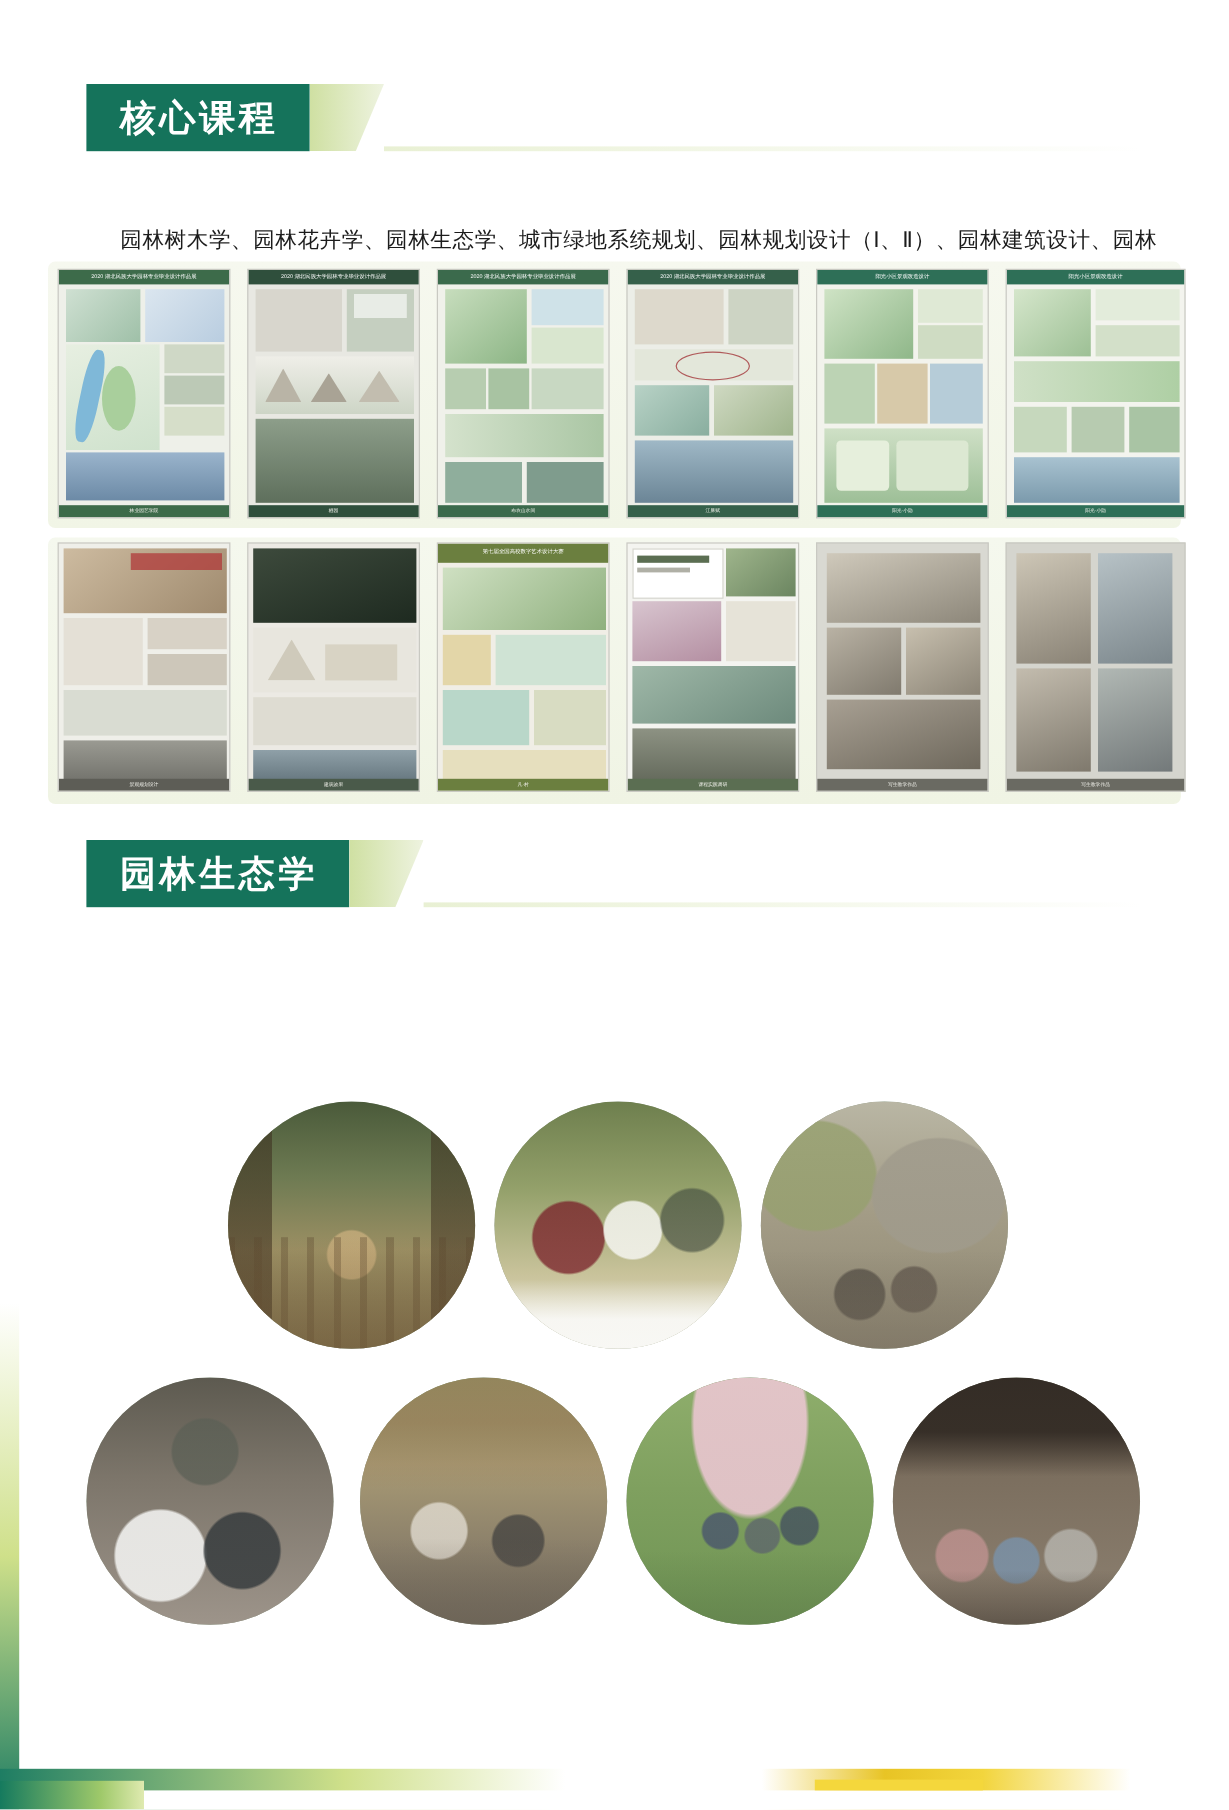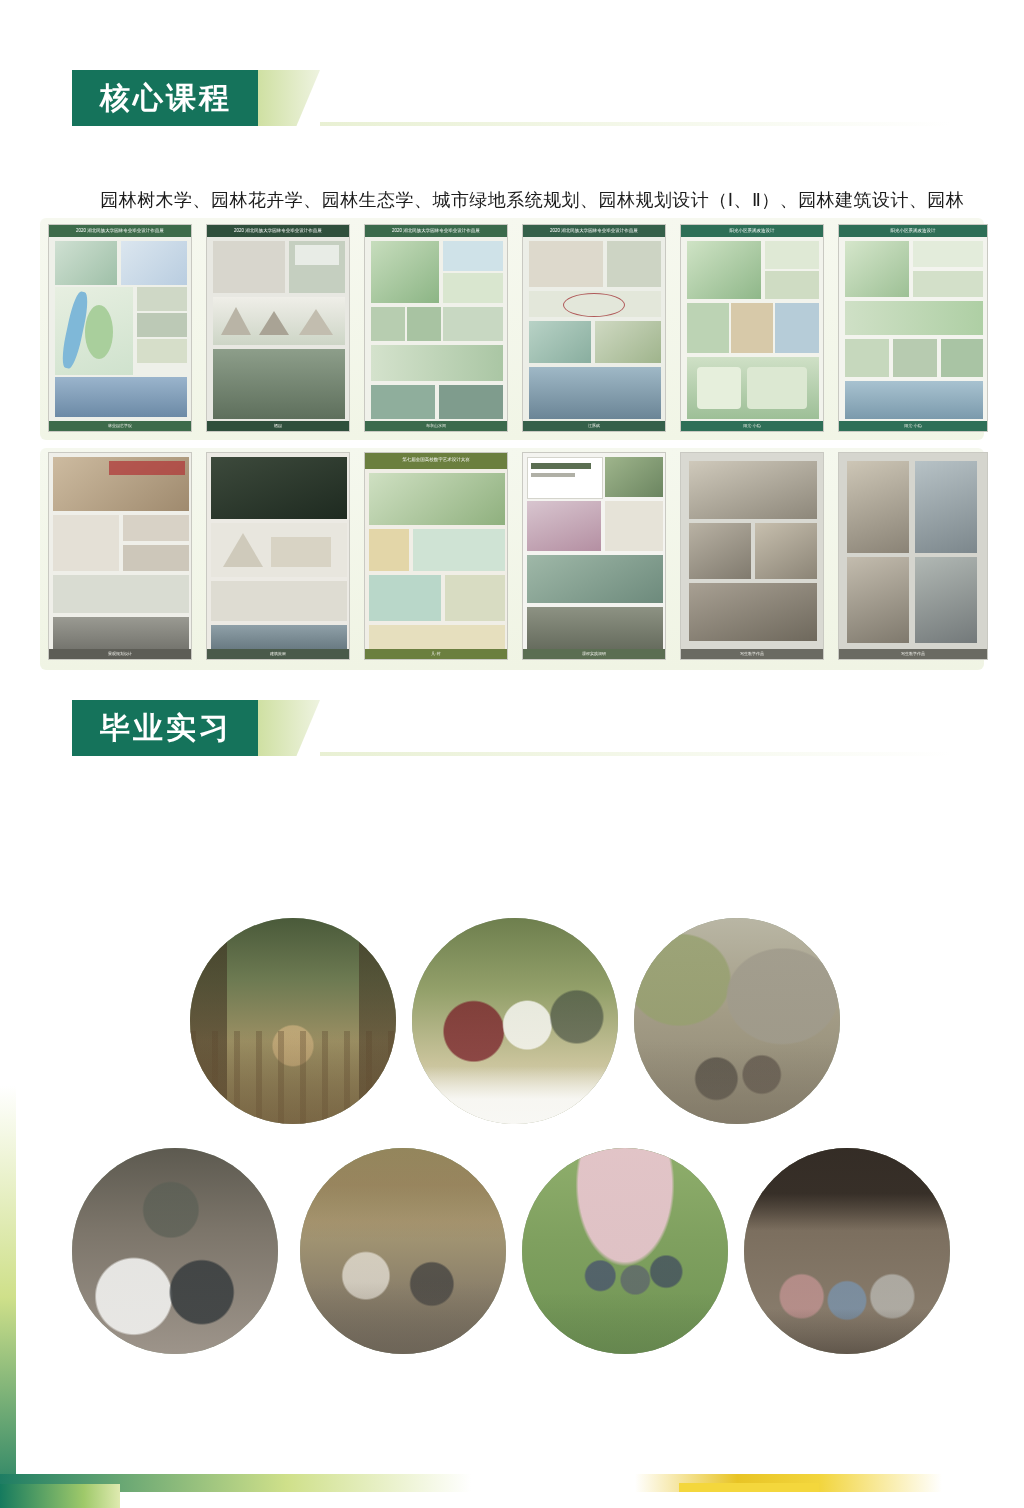--- a/index.html
+++ b/index.html
@@ -364,21 +364,21 @@
         <div class="cell" style="left:8px; top:104px; width:62px; height:86px; background:linear-gradient(160deg,#c3bcae,#7f796d);"></div>
         <div class="cell" style="left:76px; top:104px; width:62px; height:86px; background:linear-gradient(160deg,#b1b8b4,#73797a);"></div>
       </div>
       <div class="pfoot" style="background:#6a6a62;">
           <span>写生教学作品</span>
         </div>
     </div>
   </div>
 
   <div class="section-head" style="left:72px; top:700px; width:880px;">
-    <div class="tag">毕业实习</div>
+    <div class="tag">园林生态学</div>
     <div class="tail"></div>
     <div class="tail2"></div>
   </div>
 
 
   <div class="circle" style="left:190px; top:918px; width:206px; height:206px;">
     <div class="layer" style="background:linear-gradient(180deg,#4a5a3a 0%,#6d7a52 30%,#9b8f63 60%,#7b6d4c 100%);"></div>
     <div class="layer" style="background:linear-gradient(90deg, rgba(60,45,30,.55) 0 18%, rgba(0,0,0,0) 18% 82%, rgba(60,45,30,.5) 82% 100%);"></div>
     <div class="layer" style="background:radial-gradient(circle at 50% 62%, rgba(210,180,130,.65) 0 12%, rgba(0,0,0,0) 13%);"></div>
     <div class="layer" style="background:repeating-linear-gradient(90deg, rgba(90,70,45,.35) 0 6px, rgba(0,0,0,0) 6px 22px); top:55%;"></div>

